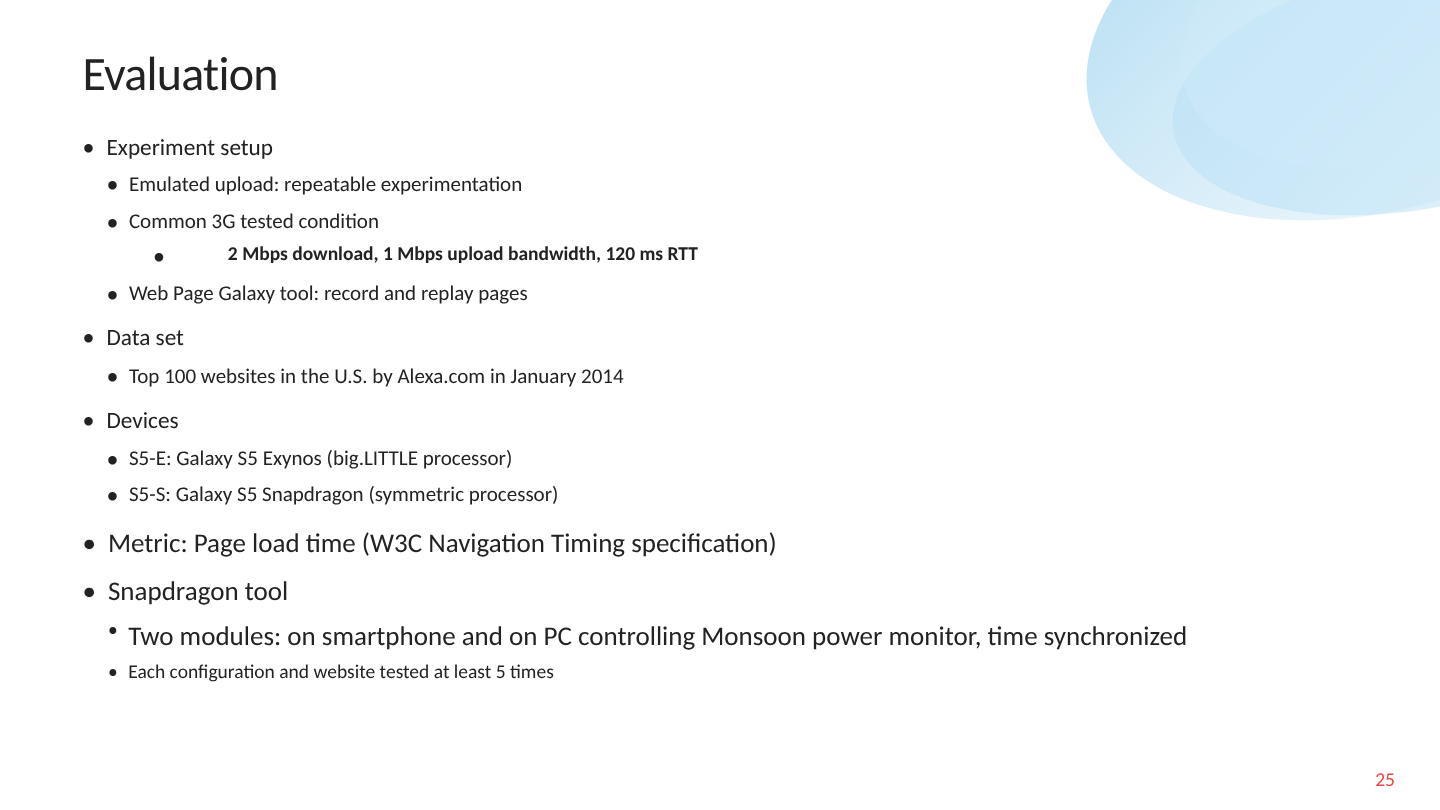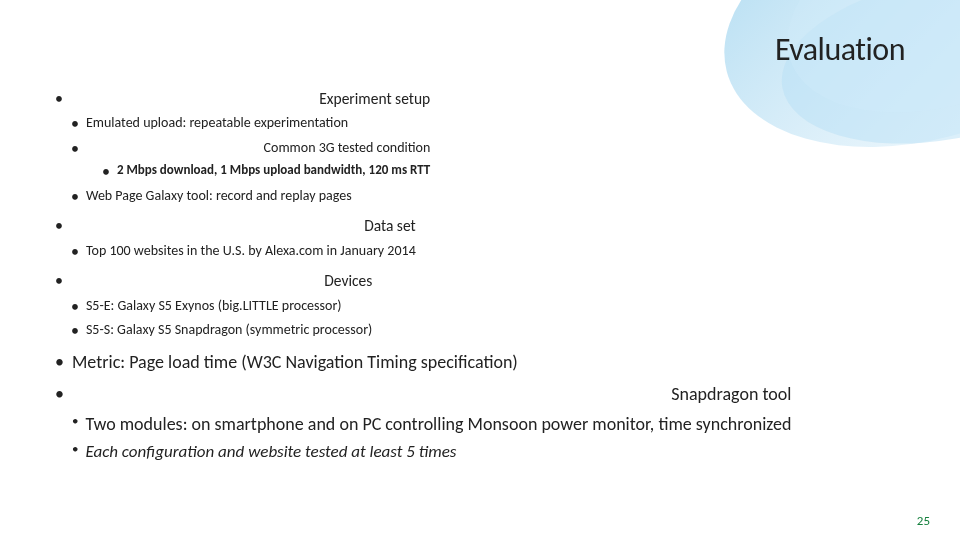--- a/index.html
+++ b/index.html
@@ -28,21 +28,20 @@
     .bg-decoration svg {
       width: 100%;
       height: 100%;
     }
 
     .slide-content {
       position: relative;
       z-index: 1;
       padding: 30px 55px 20px 55px;
       height: 100%;
-      text-align: right;
     }
 
     .slide-title {
       font-size: 32px;
       font-weight: 300;
       color: #222222;
       margin-bottom: 18px;
       letter-spacing: -0.5px;
     }
 
@@ -111,28 +110,29 @@
       gap: 7px;
       line-height: 1.55;
     }
 
     .sub-sub-list > li .bullet {
       flex-shrink: 0;
     }
 
     .bold-text {
       font-weight: 700;
+      margin-left: 35px;
     }
 
     .page-number {
       position: absolute;
       bottom: 12px;
       right: 30px;
       font-size: 13px;
-      color: #15803d;
+      color: #ef4444;
     }
   </style>
 </head>
 <body>
 
 <div class="bg-decoration">
   <svg viewBox="0 0 320 180" xmlns="http://www.w3.org/2000/svg">
     <defs>
       <linearGradient id="blueGrad" x1="0%" y1="0%" x2="100%" y2="100%">
         <stop offset="0%" style="stop-color:#a8d8f0;stop-opacity:0.9"></stop>
@@ -221,21 +221,21 @@
       <span class="bullet" style="font-size:18px;line-height:1.5;">•</span>
       <div class="content large">
         <span>Snapdragon tool</span>
         <ul class="sub-list" style="margin-top:3px;">
           <li>
             <span class="bullet" style="font-size:13px;">•</span>
             <span style="font-size:18px;font-weight:400;">Two modules: on smartphone and on PC controlling Monsoon power monitor, time synchronized</span>
           </li>
           <li>
             <span class="bullet" style="font-size:13px;">•</span>
-            <span style="font-size:17px;font-weight:400;font-style:italic;">Each configuration and website tested at least 5 times</span>
+            <span style="font-size:13px;font-weight:400;">Each configuration and website tested at least 5 times</span>
           </li>
         </ul>
       </div>
     </li>
 
   </ul>
 
   <div class="page-number">25</div>
 </div>
 

